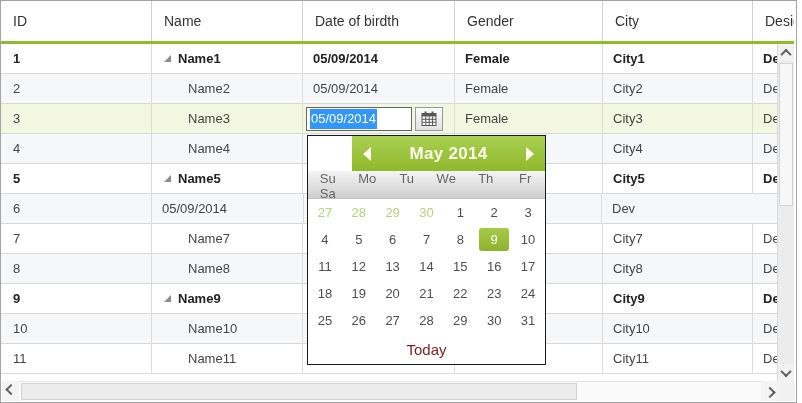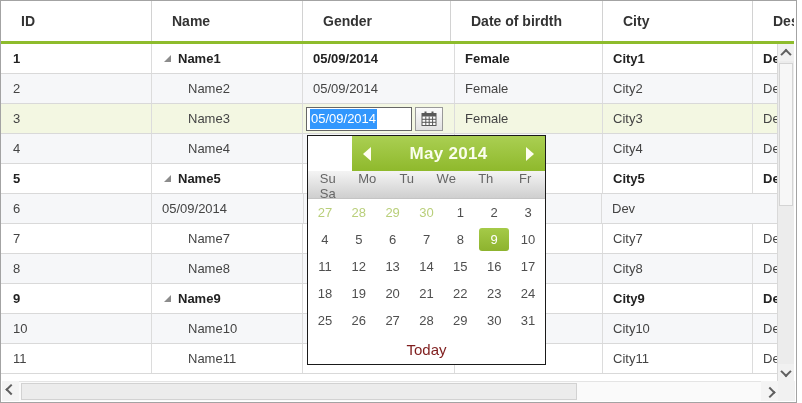--- a/index.html
+++ b/index.html
@@ -5,22 +5,22 @@
   html,body{margin:0;padding:0;background:#fff;}
   body{font-family:"Liberation Sans",sans-serif;}
   .stage{position:relative;width:802px;height:403px;background:#fff;overflow:hidden;}
 
   
   .grid{position:absolute;left:0;top:0;width:795px;height:401px;border:1px solid #a3a3a3;
         background:#fff;overflow:hidden;}
 
   
   .ghead{display:flex;width:793px;height:40px;background:#fff;}
-  .hcell{display:flex;align-items:center;box-sizing:border-box;padding:0 20px;
-         font-size:14px;font-weight:700;color:#333;border-right:1px solid #d2d2d2;
+  .hcell{display:flex;align-items:center;box-sizing:border-box;padding:0 12px;
+         font-size:14px;font-weight:400;color:#333;border-right:1px solid #d2d2d2;
          overflow:hidden;white-space:nowrap;}
   .hsep{height:3px;background:#8ebc2c;width:793px;}
 
   
   .c-id{width:151px;}
   .c-name{width:151px;}
   .c-dob{width:152px;}
   .c-gender{width:148px;}
   .c-city{width:150px;}
   .c-desig{flex:1;border-right:none !important;}
@@ -91,22 +91,22 @@
 </head>
 <body>
 
 <div class="stage">
 
   <div class="grid">
 
     <div class="ghead">
       <div class="hcell c-id">ID</div>
       <div class="hcell c-name">Name</div>
+      <div class="hcell c-dob">Date of birdth</div>
       <div class="hcell c-gender">Gender</div>
-      <div class="hcell c-dob">Date of birdth</div>
       <div class="hcell c-city">City</div>
       <div class="hcell c-desig">Design</div>
     </div>
     <div class="hsep"></div>
 
     <div class="gbody">
         <div class="row group">
           <div class="cell c-id">1</div>
           <div class="cell c-name name-group">
             <span class="expander"></span>

